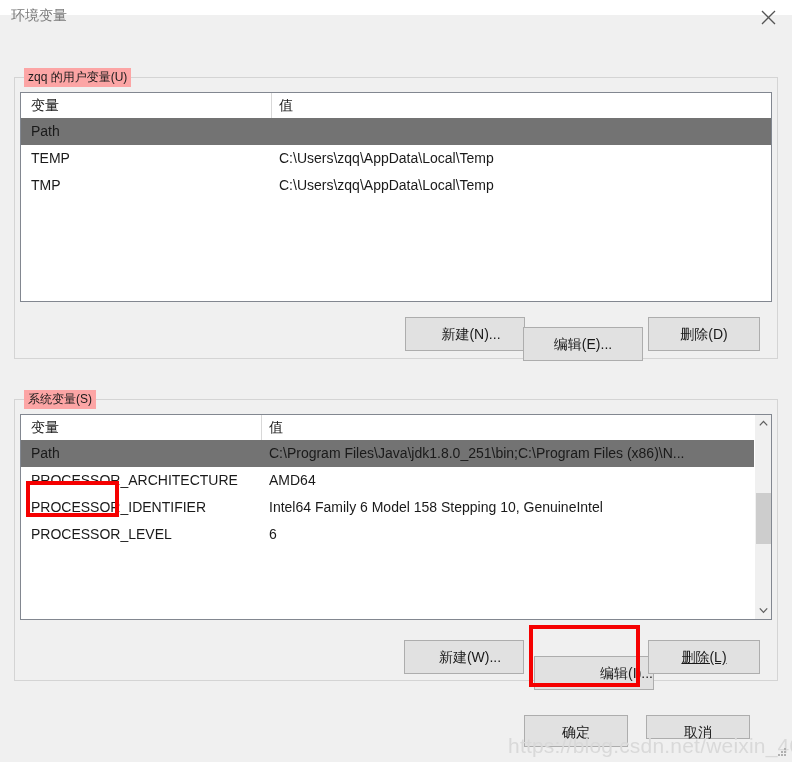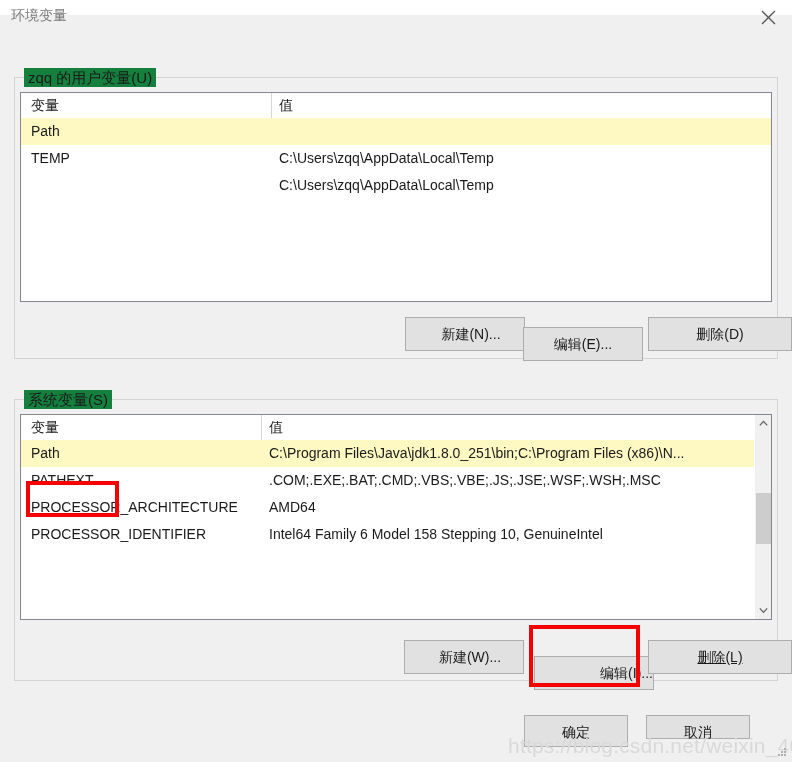--- a/index.html
+++ b/index.html
@@ -44,23 +44,23 @@
   
   .groupbox {
     position: absolute;
     border: 1px solid #d4d4d4;
     box-sizing: border-box;
     background: transparent;
   }
   .groupbox-label {
     position: absolute;
     top: -10px; left: 9px;
-    background: #15803d;
+    background: #fca5a5;
     padding: 0 4px;
-    font-size: 15px;
+    font-size: 12px;
     color: #1a1a1a;
     line-height: 19px;
     white-space: nowrap;
   }
 
   #user-group  { left: 14px; top: 77px;  width: 764px; height: 282px; }
   #system-group{ left: 14px; top: 399px; width: 764px; height: 282px; }
 
   
   .listbox {
@@ -95,21 +95,21 @@
     left: 250px; top: 0;
     width: 1px; height: 25px;
     background: #d8d8d8;
   }
 
   .row {
     position: relative;
     height: 27px;
     white-space: nowrap;
   }
-  .row.selected { background: #fef9c3; }
+  .row.selected { background: #737373; }
   .row .cell {
     position: absolute;
     top: 3px;
     font-size: 14px;
     color: #1a1a1a;
     line-height: 21px;
     overflow: hidden;
     text-overflow: clip;
     white-space: nowrap;
   }
@@ -160,21 +160,21 @@
     font-size: 14px;
     color: #1a1a1a;
     text-align: center;
     line-height: 32px;
     cursor: default;
     white-space: nowrap;
     padding: 0;
   }
   .btn-new  { width: 120px; padding-left: 12px; }
   .btn-edit { width: 120px; }
-  .btn-del  { width: 144px; }
+  .btn-del  { width: 112px; }
 
   #u-new  { left: 405px; top: 317px; }
   #u-edit { left: 523px; top: 327px; }
   #u-del  { left: 648px; top: 317px; }
 
   #s-new  { left: 404px; top: 640px; }
   #s-edit { left: 534px; top: 656px; text-align: right; }
   #s-del  { left: 648px; top: 640px; text-decoration: underline; }
 
   #ok-btn     { left: 524px; top: 715px; width: 104px; height: 32px; }
@@ -244,20 +244,21 @@
       </div>
       <div class="rows-clip">
         <div class="row selected">
           <div class="cell c1">Path</div>
         </div>
         <div class="row">
           <div class="cell c1">TEMP</div>
           <div class="cell c2">C:\Users\zqq\AppData\Local\Temp</div>
         </div>
         <div class="row">
+          <div class="cell c1">TMP</div>
           <div class="cell c2">C:\Users\zqq\AppData\Local\Temp</div>
         </div>
       </div>
     </div>
   </div>
 
   <button class="btn btn-new" id="u-new">新建(N)...</button>
   <button class="btn btn-edit" id="u-edit">编辑(E)...</button>
   <button class="btn btn-del" id="u-del">删除(D)</button>
 
@@ -271,30 +272,30 @@
         <div class="hdiv"></div>
         <div class="hcell c1">变量</div>
         <div class="hcell c2">值</div>
       </div>
       <div class="rows-clip">
         <div class="row selected">
           <div class="cell c1">Path</div>
           <div class="cell c2">C:\Program Files\Java\jdk1.8.0_251\bin;C:\Program Files (x86)\N...</div>
         </div>
         <div class="row">
-          <div class="cell c1">PATHEXT</div>
-          <div class="cell c2">.COM;.EXE;.BAT;.CMD;.VBS;.VBE;.JS;.JSE;.WSF;.WSH;.MSC</div>
-        </div>
-        <div class="row">
           <div class="cell c1">PROCESSOR_ARCHITECTURE</div>
           <div class="cell c2">AMD64</div>
         </div>
         <div class="row">
           <div class="cell c1">PROCESSOR_IDENTIFIER</div>
           <div class="cell c2">Intel64 Family 6 Model 158 Stepping 10, GenuineIntel</div>
+        </div>
+        <div class="row">
+          <div class="cell c1">PROCESSOR_LEVEL</div>
+          <div class="cell c2">6</div>
         </div>
 
       </div>
 
       <div class="scrollbar">
         <div class="sb-arrow up">
           <svg width="9" height="7" viewBox="0 0 9 7">
             <polyline points="0.8,5.4 4.5,1.4 8.2,5.4" fill="none" stroke="#606060" stroke-width="1.3"></polyline>
           </svg>
         </div>

